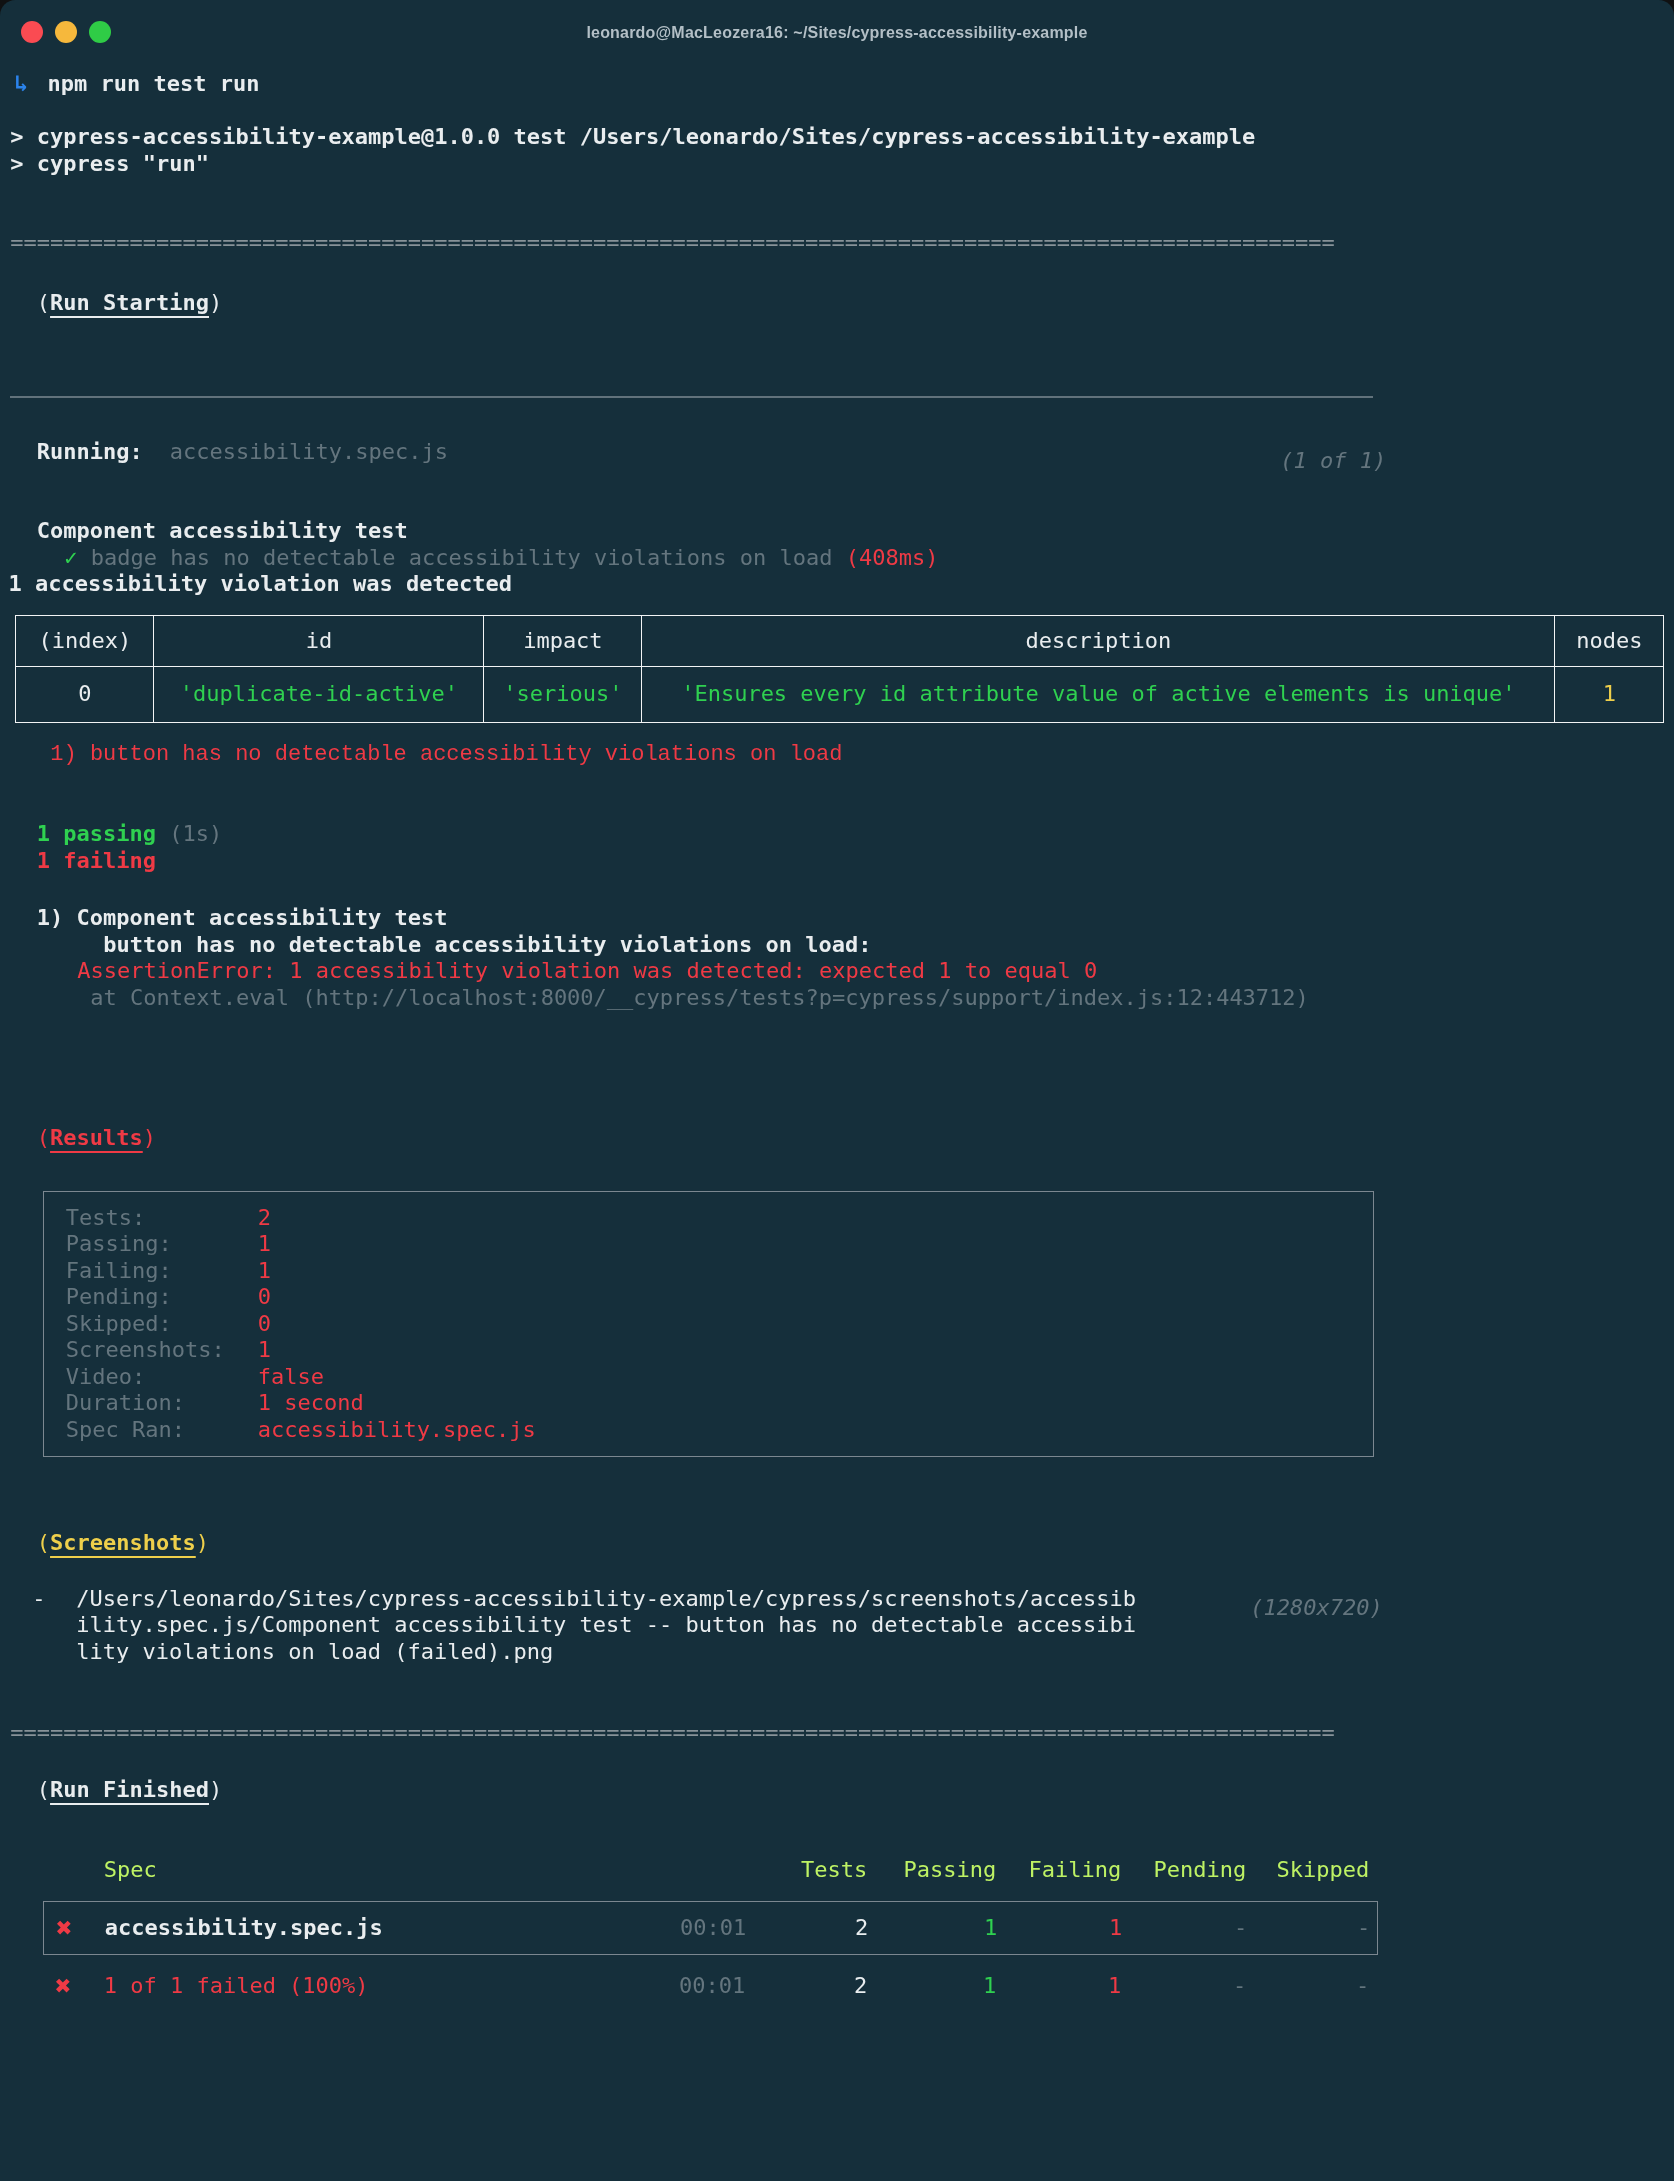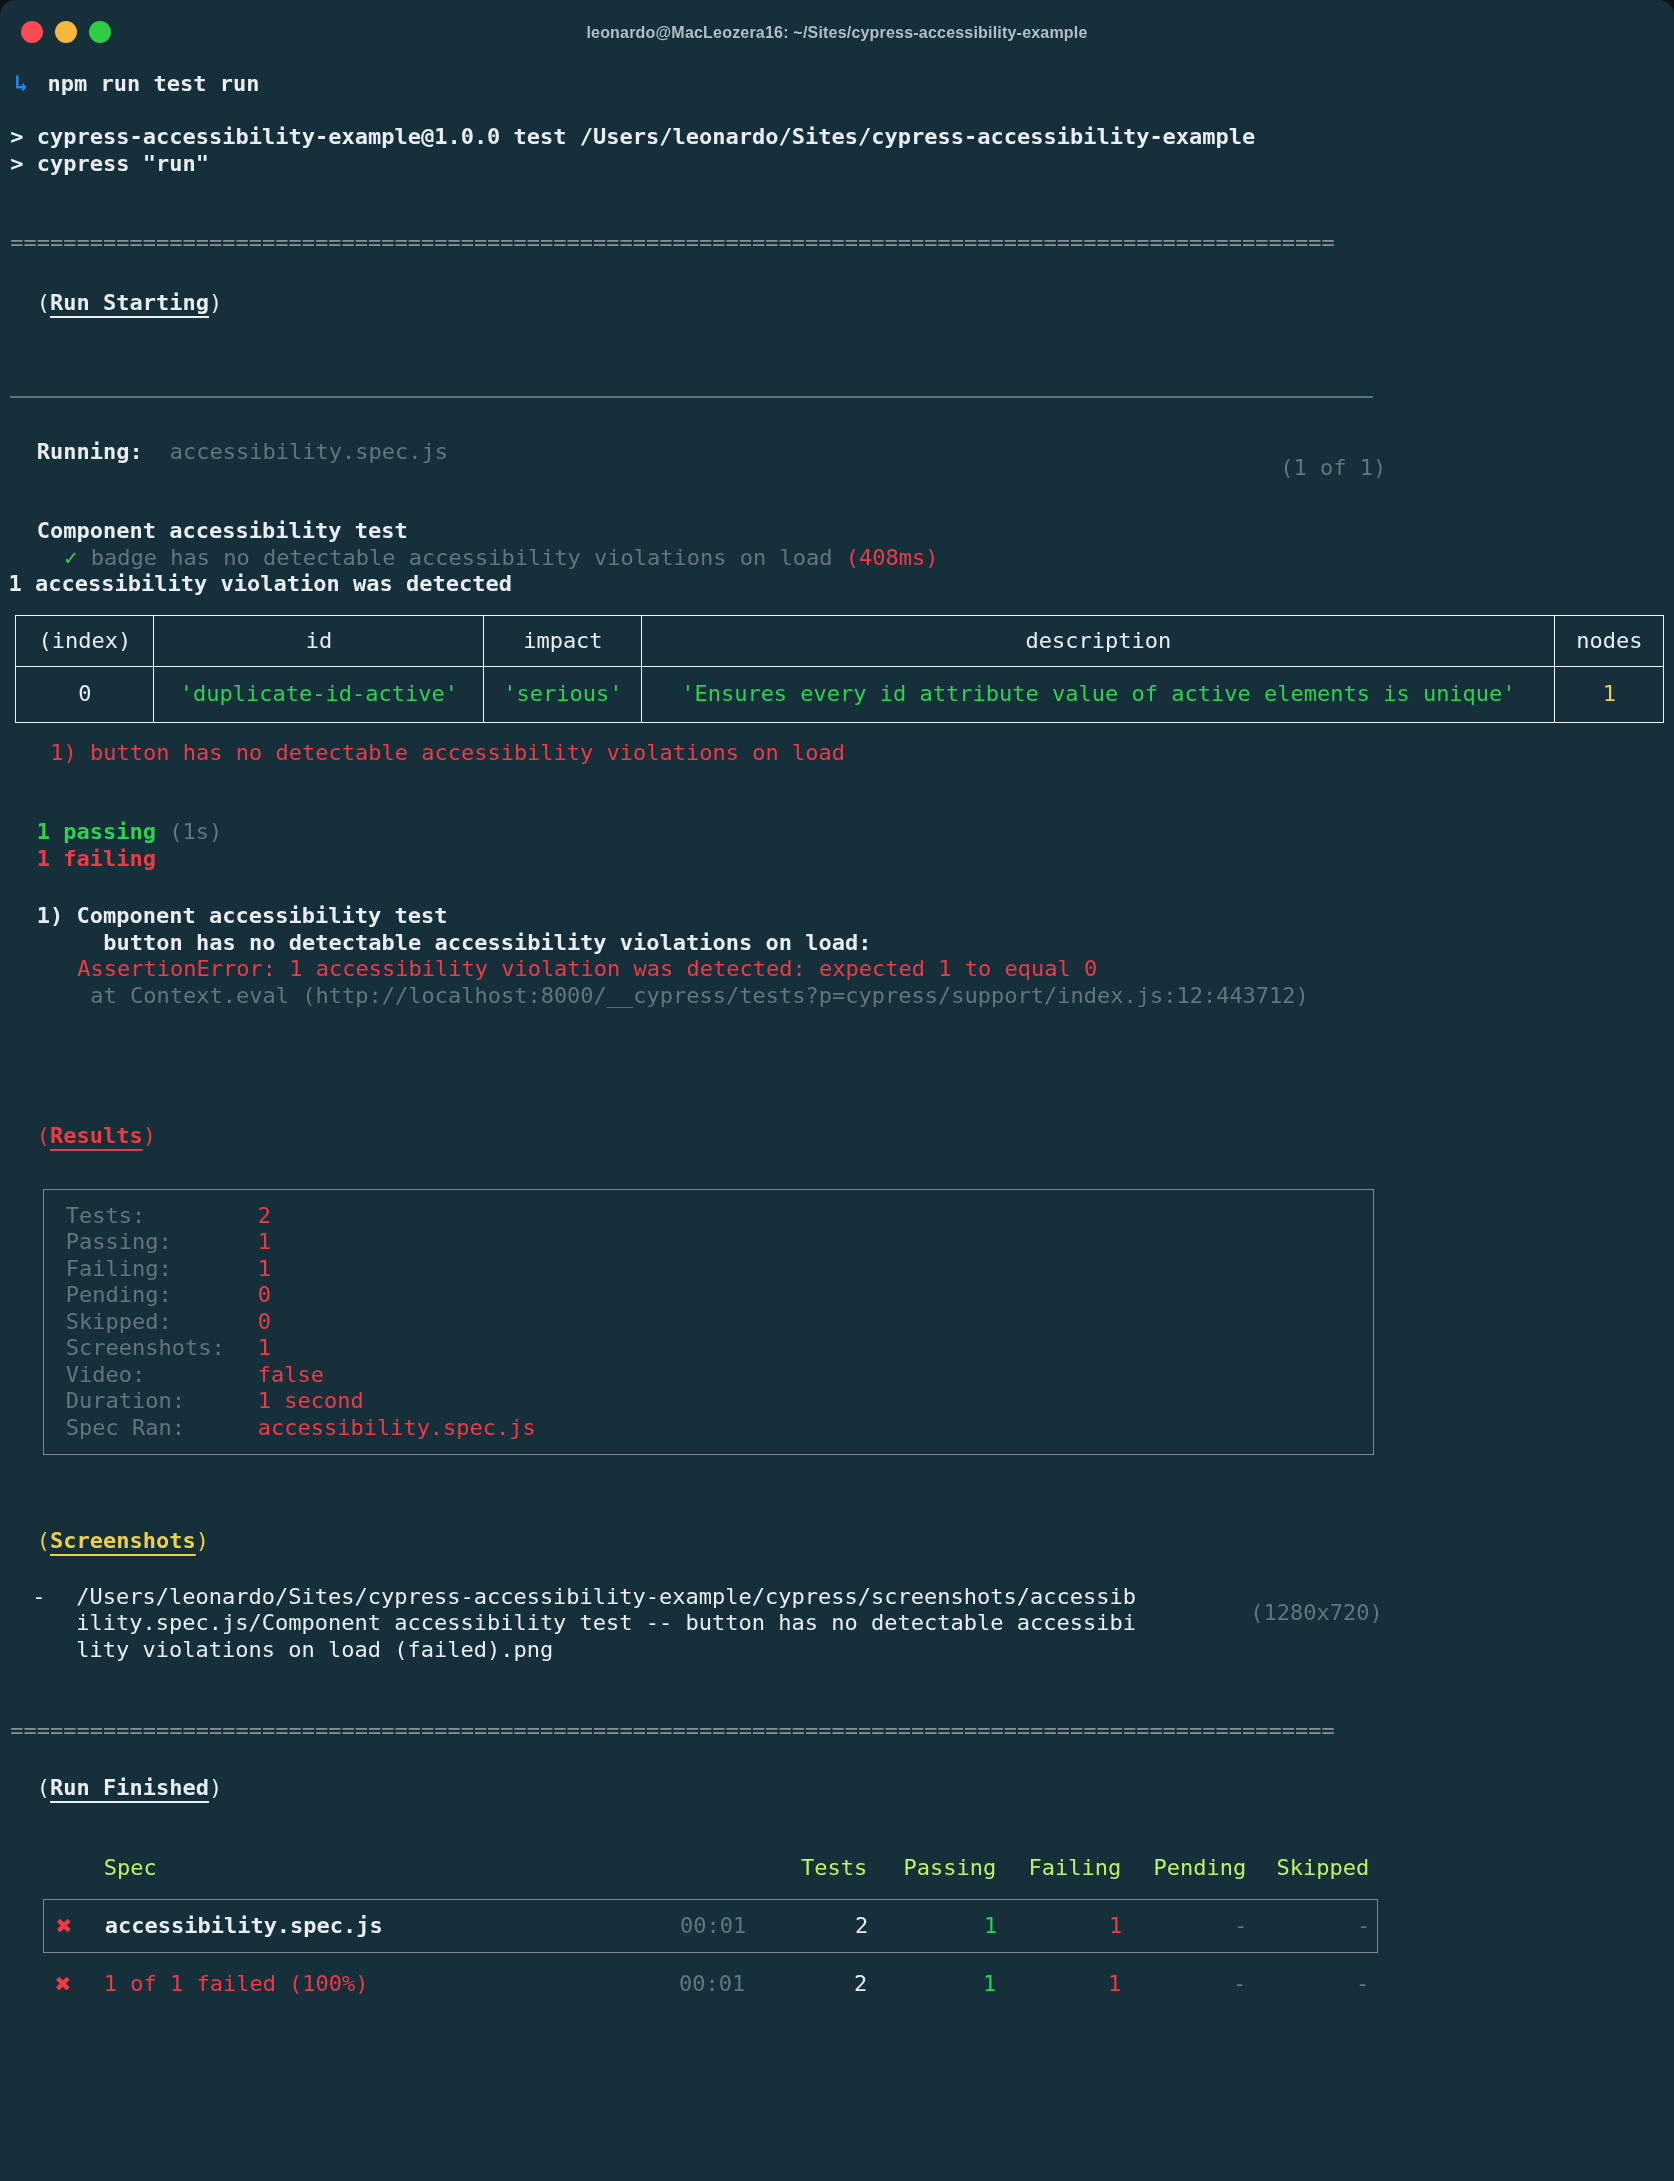--- a/index.html
+++ b/index.html
@@ -32,21 +32,21 @@
   .g  { color:#2fd150; font-weight:bold; }
   .gn { color:#2fd150; }
   .r  { color:#ef3a45; font-weight:bold; }
   .rn { color:#ef3a45; }
   .y  { color:#eecf4b; font-weight:bold; }
   .yn { color:#eecf4b; }
   .b  { color:#2b83ea; font-weight:bold; }
   .und { text-decoration:underline; text-underline-offset:6px; text-decoration-thickness:1.7px; }
 
   
-  .ml2 { margin-left:26.5px; }  .ml3 { margin-left:40px; }
+  .ml2 { margin-left:26.5px; }  .ml3 { margin-left:40px;font-family:Liberation Mono, monospace; }
   .ml4 { margin-left:54px; }  .ml5 { margin-left:67px; }
   .ml6 { margin-left:80px; }  .ml7 { margin-left:93px; }
 
   
   .line-prompt   { margin-top:5.1px; }
   .npm1          { margin-top:26.5px; }
   .sep1          { margin-top:53px; }
   .run-starting  { margin-top:33px; }
   .infobox       { margin-top:39px; }
   .rule          { margin-top:80px; height:1.7px; width:1363px; background:#61727b; border:0; }
@@ -70,21 +70,21 @@
   .lbl2 { display:inline-block; width:192px; color:#64757e; }
   .resultsbox { padding-top:13px; padding-bottom:13px; }
 
   
   table.vtable { border-collapse:collapse; table-layout:fixed; margin-left:5.1px; width:1648px; }
   .vtable th, .vtable td { border:1.7px solid #f2f4f5; text-align:center; font-weight:normal; font-size:22px; white-space:nowrap; overflow:hidden; }
   .vtable th { height:51px; color:#e9edef; }
   .vtable td { height:56px; }
 
   
-  .abs { position:absolute; top:16px; }
+  .abs { position:absolute; top:9px;font-style:italic; }
 
   
   .scrline { position:relative; white-space:pre; }
   .scr-bullet { position:absolute; left:22px; }
   .scr-text { margin-left:66px; }
 
   
   .sgrid { display:grid; grid-template-columns:39px 526px 137px 122px 129px 125px 125px 123px; align-items:center; width:1327px; white-space:pre; }
   .sgrid .cicon { text-align:center; }
   .sgrid .cspec { padding-left:21.4px; }

